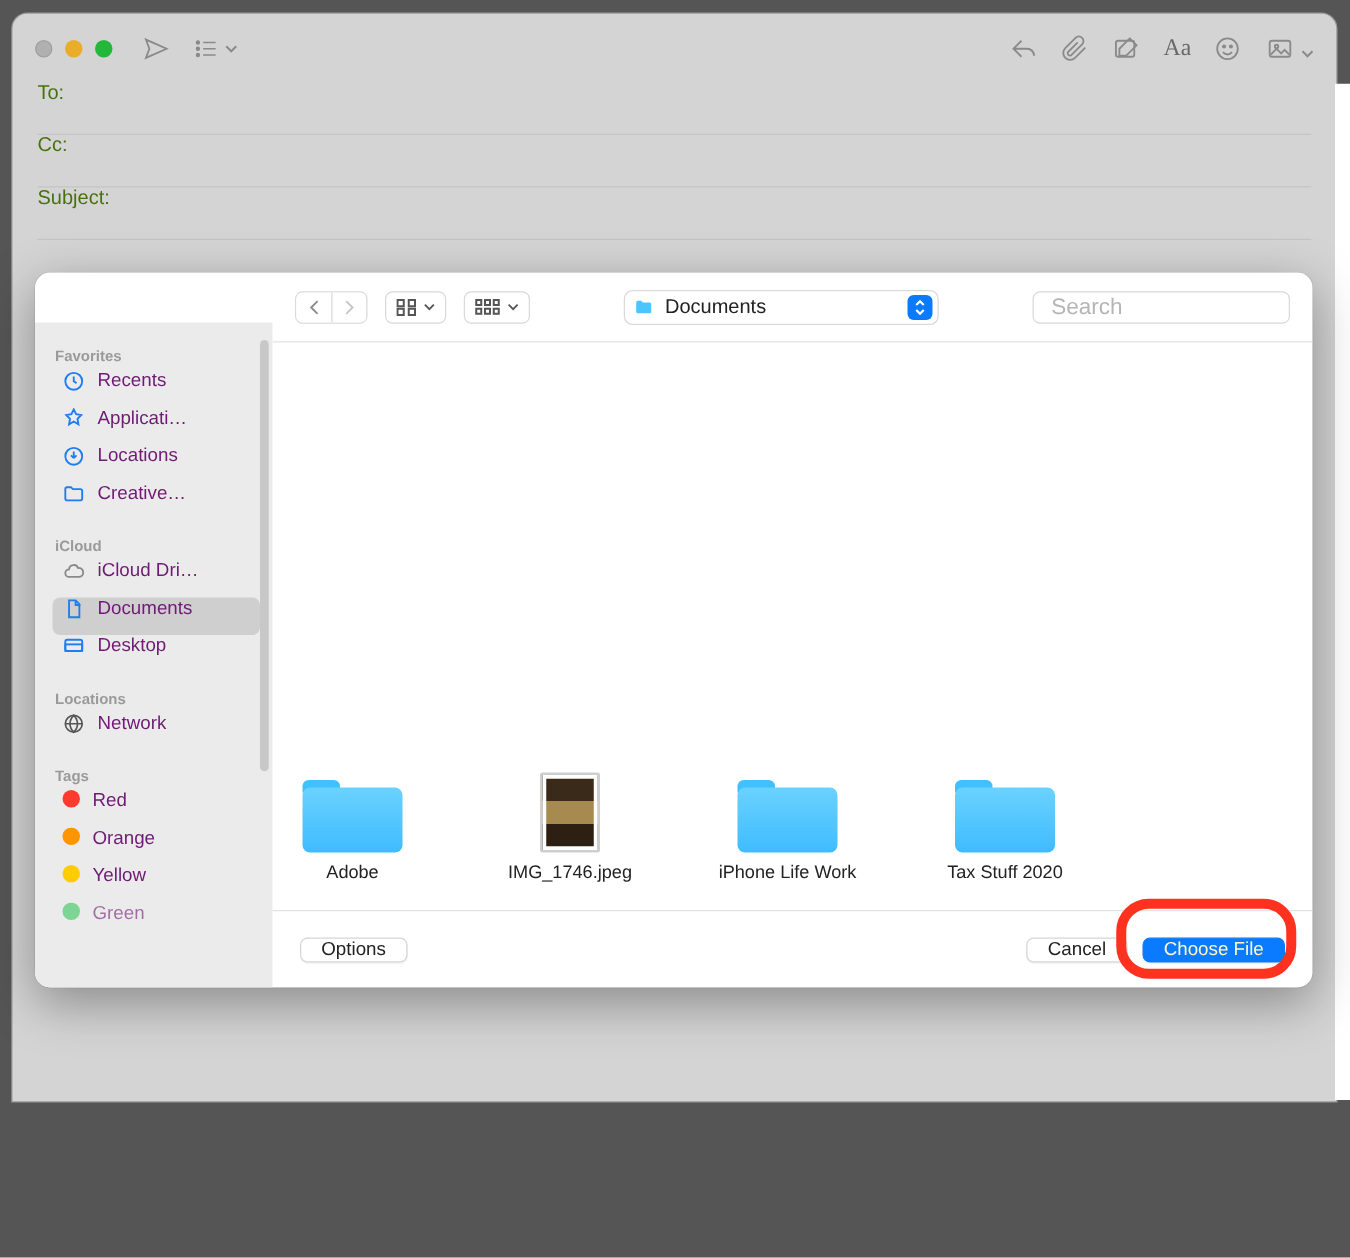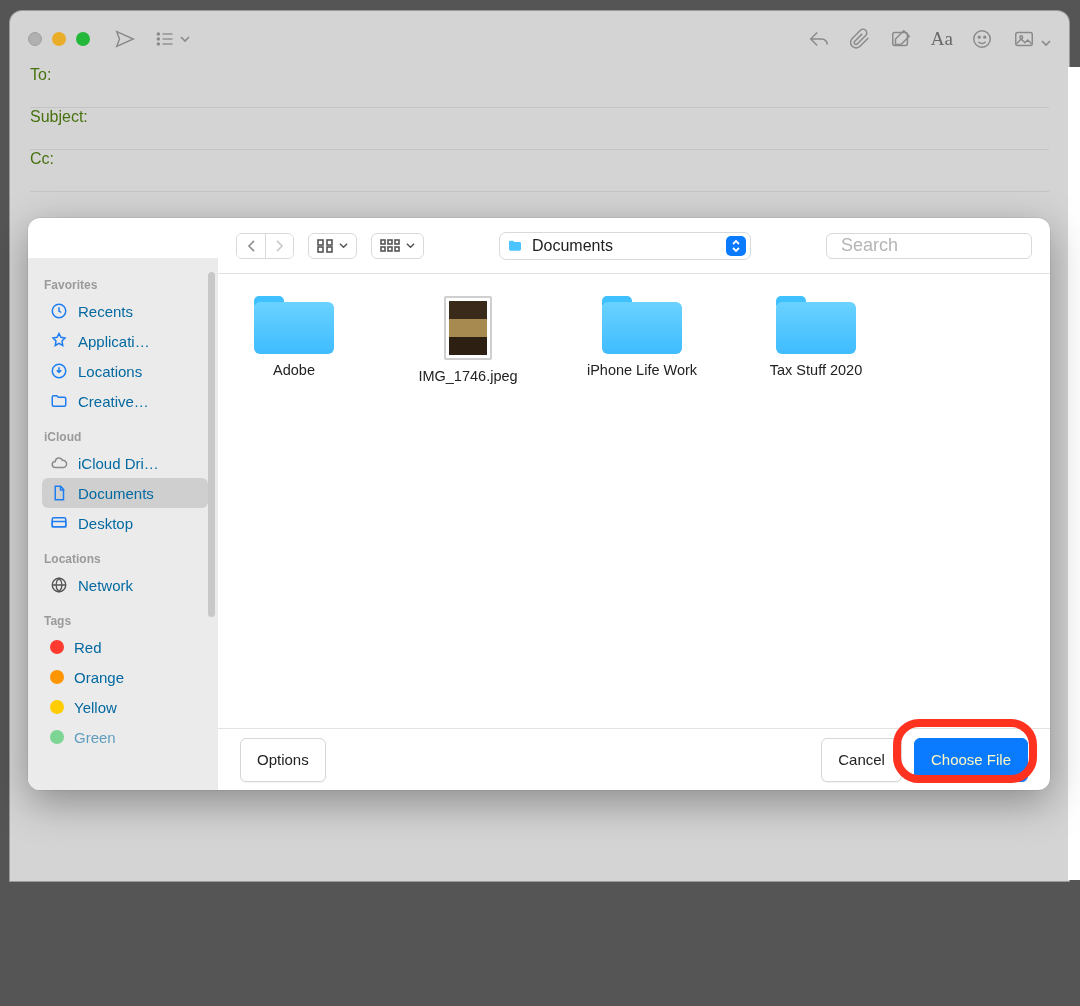--- a/index.html
+++ b/index.html
@@ -16,21 +16,21 @@
   .mail-fields{padding:0 20px;}
   .mail-field{display:flex; align-items:flex-start; height:42px; border-bottom:1px solid #d6d5d5; color:#4d7c0f; font-size:16px;}
   .mail-field span{margin-right:6px;}
   .dim-overlay{position:absolute; inset:0; background:rgba(0,0,0,0.08); border-radius:12px 12px 0 0;}
   .white-strip{position:absolute; left:1068px; top:67px; width:12px; height:813px; background:#fff;}
 
   
   .open-panel{ position:absolute; left:28px; top:218px; width:1022px; height:572px; background:#fff; border-radius:12px; box-shadow:0 12px 40px rgba(0,0,0,.35), 0 0 0 .5px rgba(0,0,0,.1); display:flex; overflow:hidden;}
   .sidebar{ width:190px; background:#ebebeb; padding:14px 10px 10px 14px; overflow:hidden; position:relative;margin-top:40px;}
   .sidebar .section-h{ font-size:12px; color:#9a9a9a; font-weight:600; margin:6px 2px 4px; }
-  .sb-item{ display:flex; align-items:center; gap:10px; height:30px; padding:0 8px; border-radius:6px; font-size:15px; color:#0369a1; white-space:nowrap; overflow:hidden; text-overflow:ellipsis; cursor:default;}
+  .sb-item{ display:flex; align-items:flex-start; gap:10px; height:30px; padding:0 8px; border-radius:6px; font-size:15px; color:#701a75; white-space:nowrap; overflow:hidden; text-overflow:ellipsis; cursor:default;}
   .sb-item.selected{ background:#cfcfcf; }
   .sb-ico{ width:18px; height:18px; flex:0 0 18px; color:#1e7df0; display:flex; align-items:center; justify-content:center;}
   .sb-ico.grey{ color:#8a8a8a; }
   .sb-ico.globe{ color:#555; }
   .tag-dot{ width:14px; height:14px; border-radius:50%; flex:0 0 14px; }
   .scroll-ind{ position:absolute; right:3px; top:14px; width:7px; height:345px; background:#c8c8c8; border-radius:4px; }
 
   .main{ flex:1; display:flex; flex-direction:column; }
   .top-row{ height:56px; border-bottom:1px solid #e3e3e3; display:flex; align-items:center; padding:0 18px; gap:14px;}
   .seg{ display:flex; border:1px solid #d9d9d9; border-radius:6px; overflow:hidden; height:26px;}
@@ -38,29 +38,29 @@
   .seg button + button{ border-left:1px solid #d9d9d9;}
   .view-btn{ height:26px; border:1px solid #d9d9d9; border-radius:6px; background:#fff; display:flex; align-items:center; gap:6px; padding:0 8px; color:#555; font-size:13px;}
   .loc-pop{ height:28px; width:252px; border:1px solid #d9d9d9; border-radius:7px; background:#fff; display:flex; align-items:center; padding:0 4px 0 6px; gap:8px; position:relative; margin:0 auto;}
   .loc-pop .folder-ico{ width:18px; color:#2aa8ff;}
   .loc-pop .loc-label{ font-size:16px; color:#222; flex:1;}
   .loc-pop .updown{ width:20px; height:20px; background:#0a7aff; border-radius:5px; color:#fff; display:flex; align-items:center; justify-content:center; font-size:11px;}
   .search{ width:206px; height:26px; border:1px solid #d9d9d9; border-radius:6px; display:flex; align-items:center; padding:0 8px; gap:6px; color:#9a9a9a;}
   .search input{ border:none; outline:none; flex:1; background:transparent; font-size:18px; color:#333;}
   .search input::placeholder{ color:#b5b5b5;}
 
-  .file-grid{ flex:1; padding:22px 12px; display:flex; gap:46px; align-items:flex-start;}
+  .file-grid{ flex:1; padding:22px 0; display:flex; gap:46px; align-items:flex-end;}
   .file-item{ width:128px; display:flex; flex-direction:column; align-items:center; gap:8px; font-size:14.5px; color:#222; text-align:center;}
   .folder-lg{ width:80px; height:58px; position:relative;}
   .folder-lg::before{ content:""; position:absolute; left:0; top:0; width:30px; height:10px; background:#3fc0ff; border-radius:5px 5px 0 0;}
   .folder-lg::after{ content:""; position:absolute; left:0; top:6px; right:0; bottom:0; background:linear-gradient(#6ad2ff,#3fbcff); border-radius:6px;}
   .thumb{ width:48px; height:64px; border:2px solid #cfcfcf; border-radius:2px; background:linear-gradient(180deg,#3a2a1a 0 35%,#a78a50 35% 65%,#2e1f13 65% 100%); box-shadow:inset 0 0 0 3px #fff;}
 
   .bottom-row{ height:62px; border-top:1px solid #e3e3e3; display:flex; align-items:center; padding:0 22px; gap:12px;}
-  .btn{ height:44px; padding:0 16px; border-radius:6px; border:1px solid #d6d6d6; background:#fff; font-size:15px; color:#222; box-shadow:0 1px 1px rgba(0,0,0,.05);}
+  .btn{ height:20px; padding:0 16px; border-radius:6px; border:1px solid #d6d6d6; background:#fff; font-size:15px; color:#222; box-shadow:0 1px 1px rgba(0,0,0,.05);}
   .btn.primary{ background:#0a7aff; color:#fef9c3; border-color:#0a7aff; font-weight:500;}
   .bottom-spacer{flex:1;}
 
   .highlight-ring{ position:absolute; left:893px; top:719px; width:144px; height:64px; border:8px solid #ff3220; border-radius:26px; pointer-events:none; }
 
   svg{display:block;}
 </style>
 </head>
 <body>
 
@@ -124,24 +124,24 @@
       <svg width="10" height="10" viewBox="0 0 10 10" style="margin-top:8px;">
           <path d="M1 3l4 4 4-4" stroke="currentColor" fill="none" stroke-width="1.6"></path>
         </svg>
     </div>
   </div>
   <div class="mail-fields">
     <div class="mail-field">
         <span>To:</span>
       </div>
     <div class="mail-field">
+        <span>Cc:</span>
+      </div>
+    <div class="mail-field">
         <span>Subject:</span>
-      </div>
-    <div class="mail-field">
-        <span>Cc:</span>
       </div>
   </div>
   <div class="dim-overlay"></div>
 </div>
 <div class="white-strip"></div>
 
 <div class="open-panel">
   <div class="sidebar">
     <div class="scroll-ind"></div>
 

